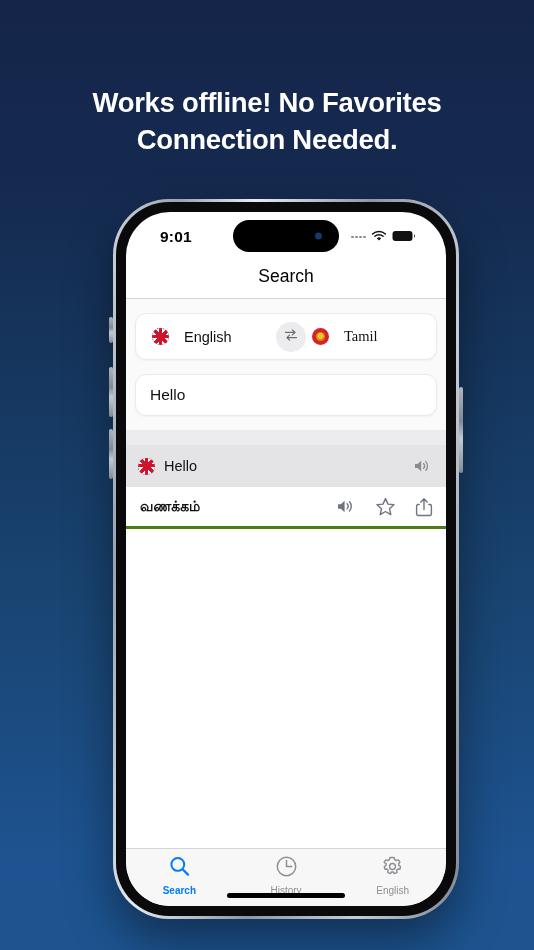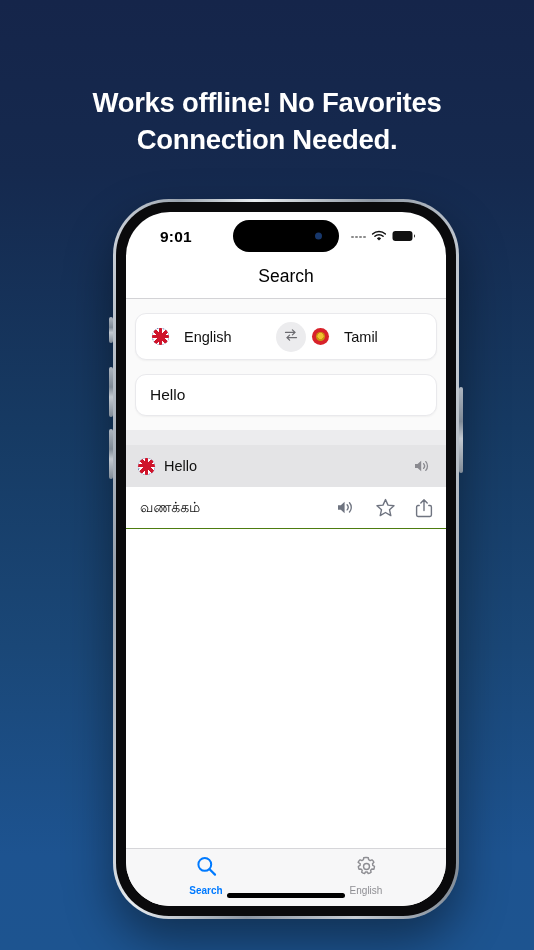--- a/index.html
+++ b/index.html
@@ -110,21 +110,21 @@
   .lang-card {
     margin:14px 9px 0;
     height:47px;
     background:#fff;
     border:1px solid #e9e9ec;
     border-radius:11px;
     display:flex; align-items:center;
     box-shadow:0 1px 2px rgba(0,0,0,.045);
   }
   .lang-side { flex:1; display:flex; align-items:center; gap:15px; padding:0 16px; }
-  .lang-side.right { justify-content:flex-start; padding-left:6px; }
+  .lang-side.right { justify-content:flex-start; padding-left:6px;font-family:Liberation Serif, serif; }
   .lang-name { font-size:14.5px; color:#111; }
 
   .flag { width:17px; height:17px; border-radius:50%; flex:0 0 auto; position:relative; overflow:hidden; }
   .flag-uk { background:#00247d; }
   .flag-uk::before, .flag-uk::after { content:""; position:absolute; left:50%; top:50%; }
   .flag-uk::before {
     width:200%; height:200%; transform:translate(-50%,-50%);
     background:
       linear-gradient( 45deg, transparent 43%, #fff 43%, #fff 57%, transparent 57%),
       linear-gradient(-45deg, transparent 43%, #fff 43%, #fff 57%, transparent 57%);
@@ -183,21 +183,22 @@
     gap:9px;
   }
   .result-source .txt { font-size:14.5px; color:#111; }
   .result-source .sp { margin-left:auto; }
 
   .result-target {
     background:#fff;
     height:42px;
     display:flex; align-items:center;
     padding:0 13px 0 14px;
-    border-bottom:1px solid #4d7c0f;
+    border-bottom:3px solid #4d7c0f;
+    font-weight:bold;
   }
   .result-target .txt { font-size:14px; color:#111; }
   .result-actions { margin-left:auto; display:flex; align-items:center; gap:19px; }
   .act { cursor:pointer; display:flex; }
 
   .list-fill { flex:1 1 auto; background:#fff; }
 
   
   .tab-bar {
     flex:0 0 auto;
@@ -345,20 +346,29 @@
         <div class="tab active">
           <span>
             <svg width="23" height="23" viewBox="0 0 23 23">
               <circle cx="9.8" cy="9.4" r="6.4" fill="none" stroke="#007aff" stroke-width="2"></circle>
               <path d="M14.6 14.2 20 19.6" stroke="#007aff" stroke-width="2.2" stroke-linecap="round"></path>
             </svg>
           </span>
           <span class="tab-label">Search</span>
         </div>
 
+        <div class="tab">
+          <span>
+            <svg width="23" height="23" viewBox="0 0 23 23">
+              <circle cx="11.5" cy="11.5" r="9.2" fill="none" stroke="#8e8e93" stroke-width="1.5"></circle>
+              <path d="M11.5 5.6v6h5.3" fill="none" stroke="#8e8e93" stroke-width="1.5" stroke-linecap="round"></path>
+            </svg>
+          </span>
+          <span class="tab-label">History</span>
+        </div>
 
 
         <div class="tab">
           <span>
             <svg width="23" height="23" viewBox="0 0 24 24">
               <path d="M12 2.6c.7 0 1.3.1 1.9.3l.3 2 1.6.9 1.9-.8c.9.7 1.6 1.6 2 2.6l-1.4 1.5.2 1.8 1.8.9c0 1.1-.2 2.2-.7 3.1l-2-.2-1.3 1.3.5 2a6.9 6.9 0 0 1-3 1.4l-1-1.7h-1.8l-1 1.7a6.9 6.9 0 0 1-3-1.4l.5-2-1.3-1.3-2 .2a7.6 7.6 0 0 1-.7-3.1l1.8-.9.2-1.8L3.3 7.6a7.6 7.6 0 0 1 2-2.6l1.9.8 1.6-.9.3-2c.6-.2 1.2-.3 1.9-.3Z" fill="none" stroke="#8e8e93" stroke-width="1.5" stroke-linejoin="round"></path>
               <circle cx="12" cy="12" r="3.1" fill="none" stroke="#8e8e93" stroke-width="1.5"></circle>
             </svg>
           </span>
           <span class="tab-label">English</span>

